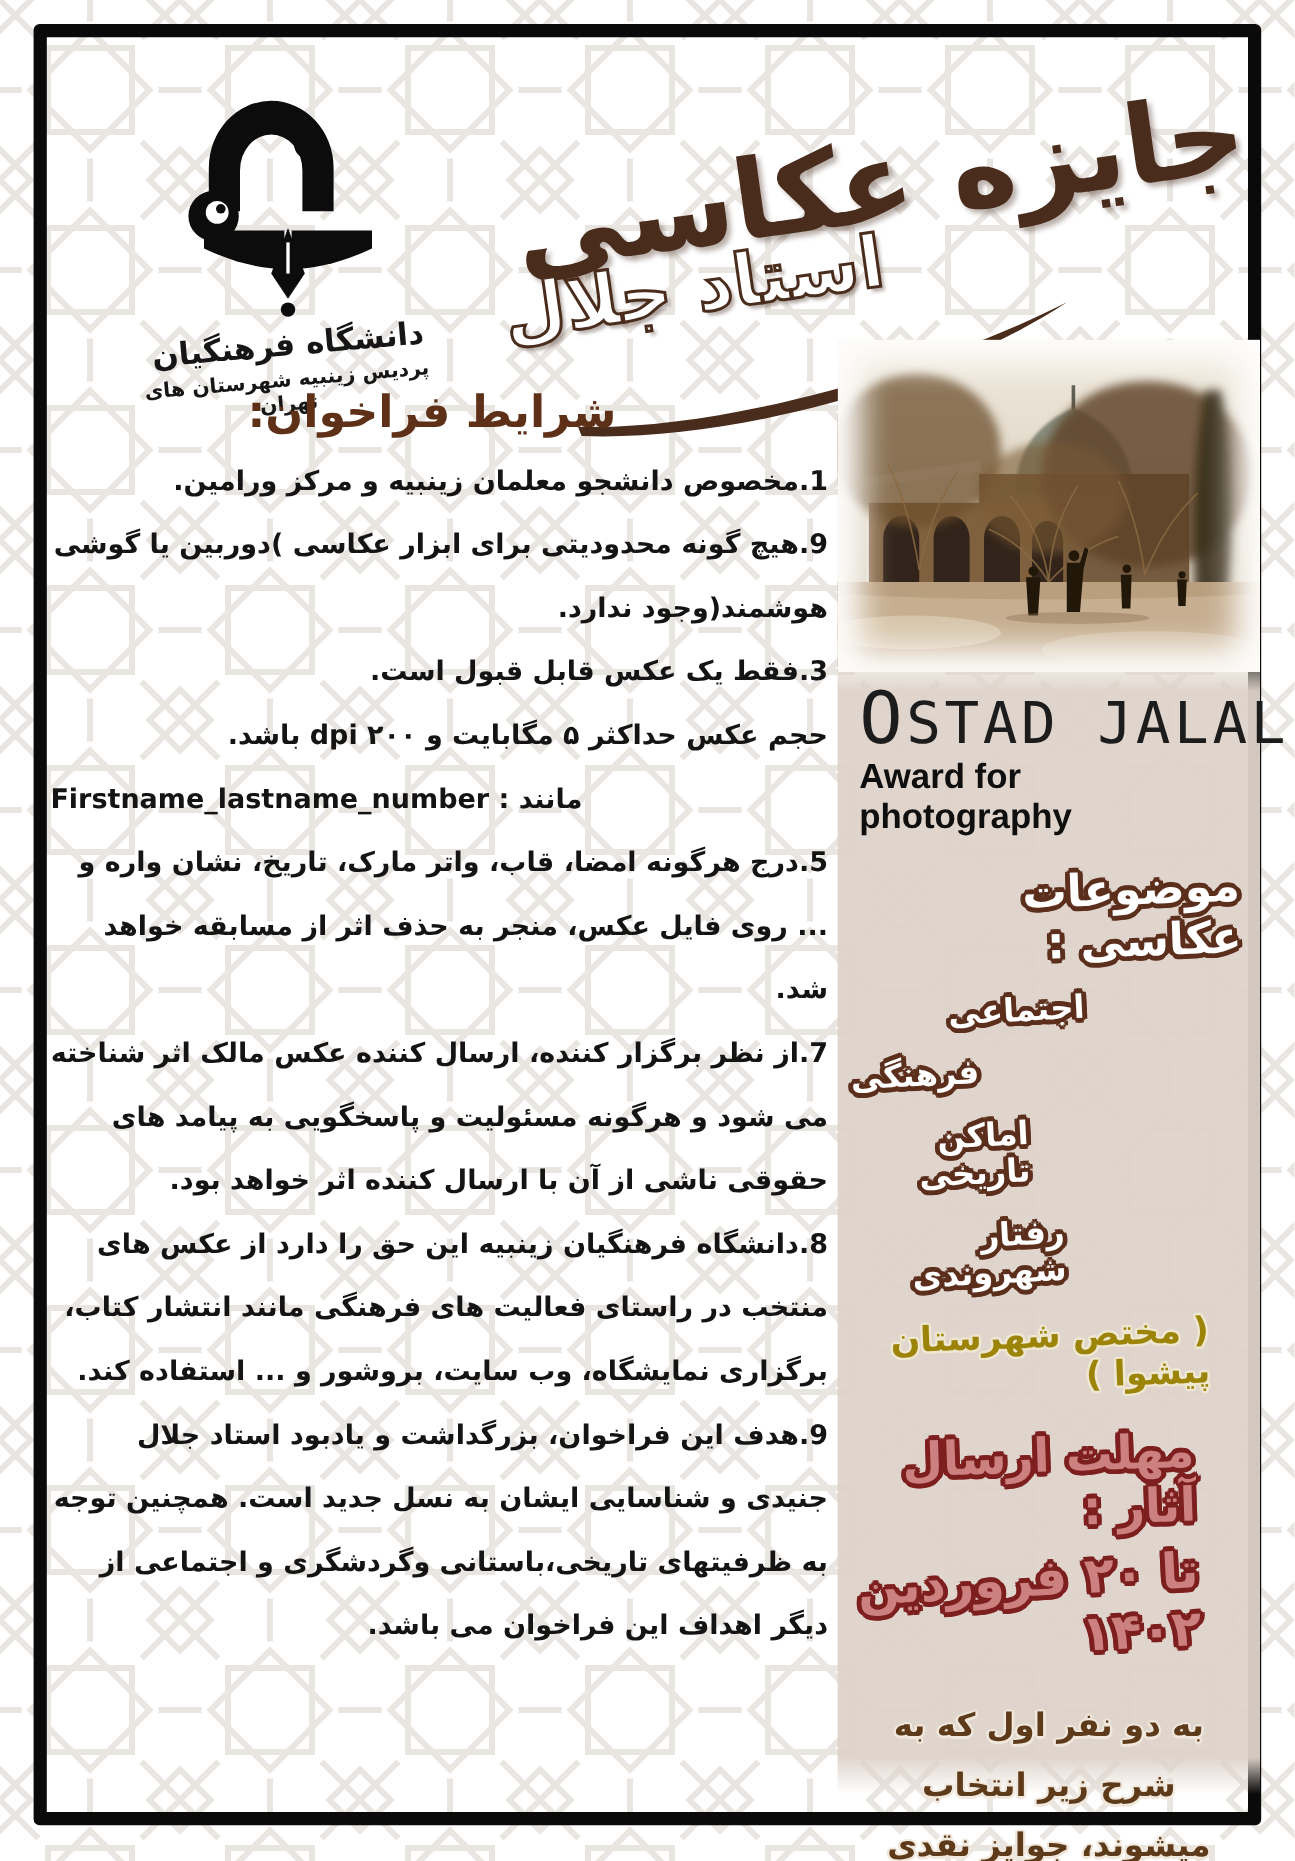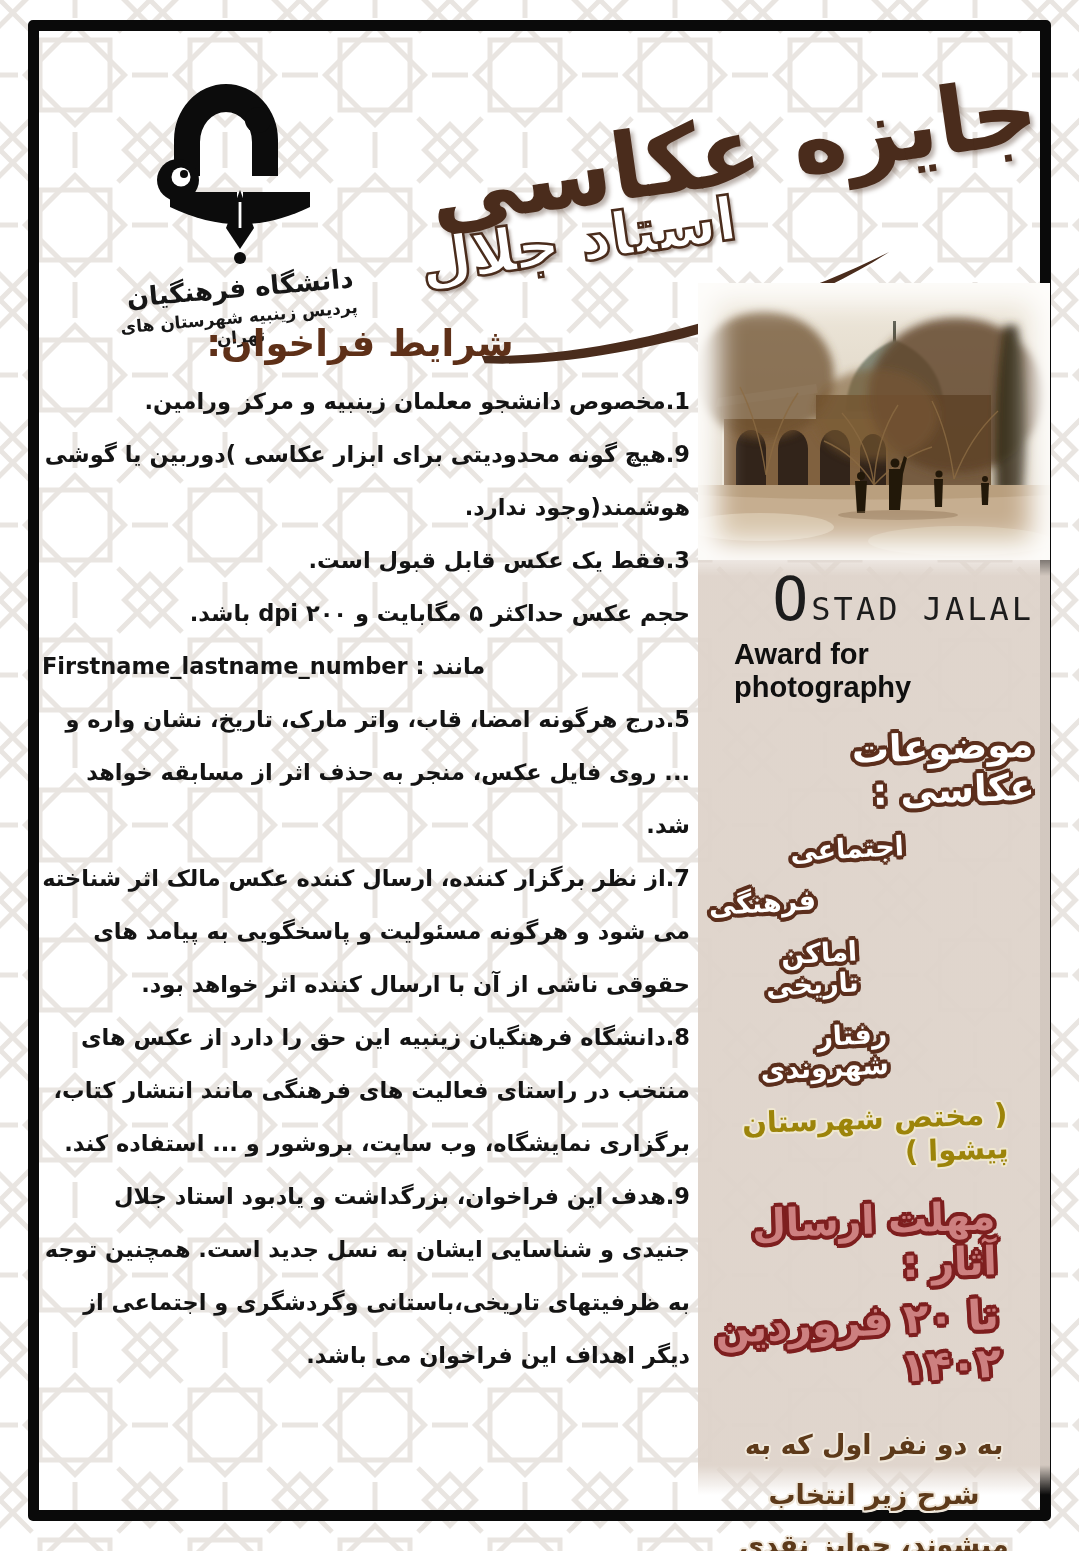--- a/index.html
+++ b/index.html
@@ -36,24 +36,24 @@
 
   
   .panel{position:absolute;left:698px;top:283px;width:352px;z-index:2;direction:rtl;}
   .photo{position:relative;width:352px;height:277px;}
   .photo svg{display:block;}
   .photo .fade{position:absolute;inset:0;box-shadow:inset 0 0 26px 20px #fdfcfa;}
   .beige{position:relative;height:935px;box-sizing:border-box;padding:10px 16px 0 16px;
          background:linear-gradient(180deg,rgba(222,211,202,.55) 0,rgba(222,211,202,.95) 16px,
                     rgba(222,211,202,.95) calc(100% - 30px),rgba(222,211,202,0) 100%);}
   .ostad{direction:ltr;text-align:right;margin:2px 0 0 2px;color:#1c1c1c;
-         font-family:"DejaVu Sans Mono",monospace;font-size:32px;line-height:54px;
+         font-family:"DejaVu Sans Mono",monospace;font-size:48px;line-height:54px;
          letter-spacing:3px;white-space:nowrap;}
   .ostad::first-letter{font-size:60px;}
-  .award{direction:ltr;text-align:left;margin:2px 0 0 20px;color:#0f0f0f;
+  .award{direction:ltr;text-align:left;margin:2px 0 0 2px;color:#0f0f0f;
          font-family:"Liberation Sans",sans-serif;font-size:29px;font-weight:700;}
 
   .otl{text-shadow:
     3px 0 var(--oc),-3px 0 var(--oc),0 3px var(--oc),0 -3px var(--oc),
     2px 2px var(--oc),-2px -2px var(--oc),2px -2px var(--oc),-2px 2px var(--oc),
     4px 1px var(--oc),-4px -1px var(--oc),1px 4px var(--oc),-1px -4px var(--oc),
     4px -1px var(--oc),-4px 1px var(--oc),-1px 4px var(--oc),1px -4px var(--oc);}
   .otl-thin{text-shadow:
     2px 0 var(--oc),-2px 0 var(--oc),0 2px var(--oc),0 -2px var(--oc),
     1.5px 1.5px var(--oc),-1.5px -1.5px var(--oc),1.5px -1.5px var(--oc),-1.5px 1.5px var(--oc);}

